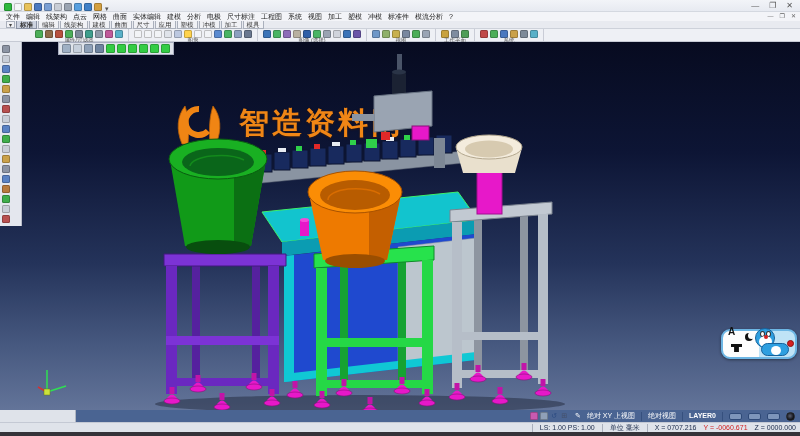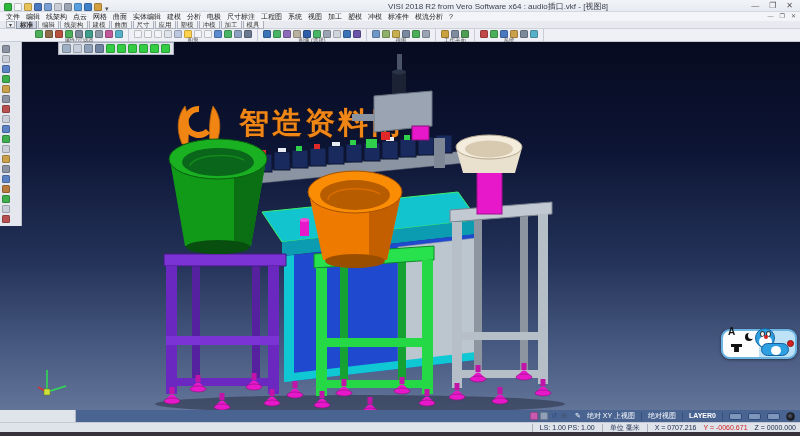--- a/index.html
+++ b/index.html
@@ -79,21 +79,20 @@
   .coord { white-space:nowrap; }
   .coord.y { color:#d02020; }
 
   .bottom-strip { height:4px; background:#353339; }
 </style>
 </head>
 <body>
 
 <div class="titlebar">
   <span><span class="ticon" style="background: rgb(45, 184, 61);"></span><span class="ticon" style="background: rgb(245, 246, 248);"></span><span class="ticon" style="background: rgb(232, 194, 90);"></span><span class="ticon" style="background: rgb(74, 120, 192);"></span><span class="ticon" style="background: rgb(122, 159, 212);"></span><span class="ticon" style="background: rgb(200, 205, 214);"></span><span class="ticon" style="background: rgb(154, 164, 178);"></span><span class="ticon" style="background: rgb(88, 160, 224);"></span><span class="ticon" style="background: rgb(63, 128, 200);"></span><span class="ticon" style="background: rgb(212, 160, 64);"></span><span class="ticon glyph" style="color: rgb(85, 85, 85);">▾</span></span>
-  <span class="title-text">VISI 2018 R2 from Vero Software x64 : audio插口.vkf - [视图8]</span>
   <span class="win-controls">
     <span>—</span>
     <span>❐</span>
     <span>✕</span>
   </span>
 </div>
 
 <div class="menubar">
 <span class="li">文件</span>
     <span class="li">编辑</span>

